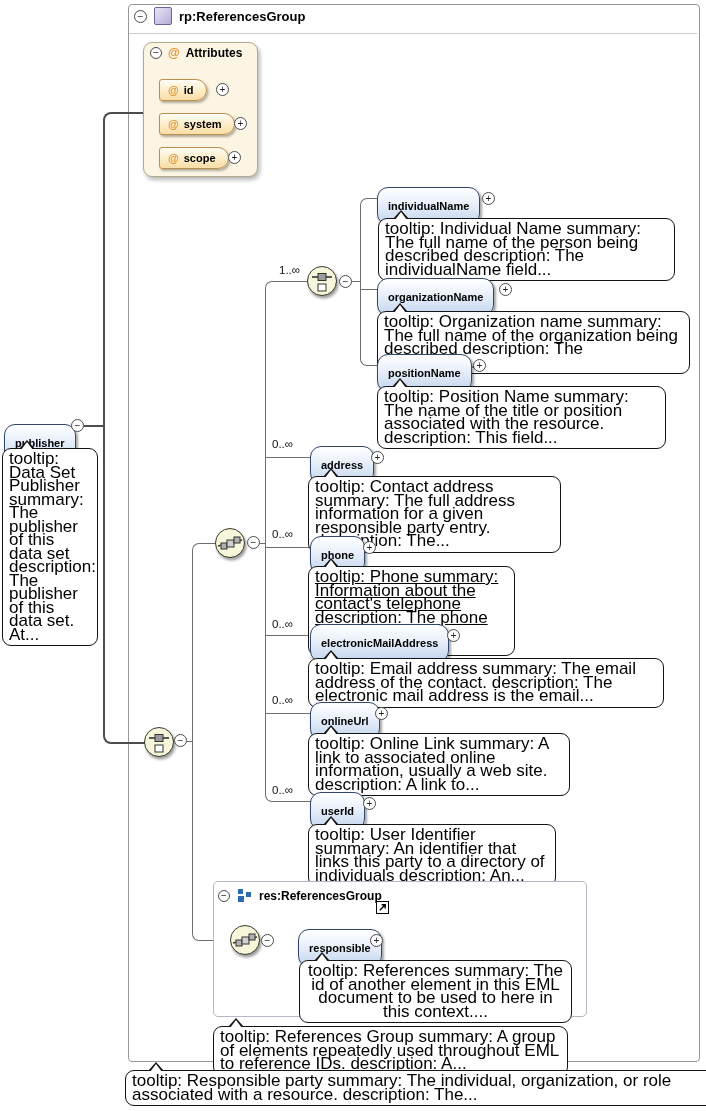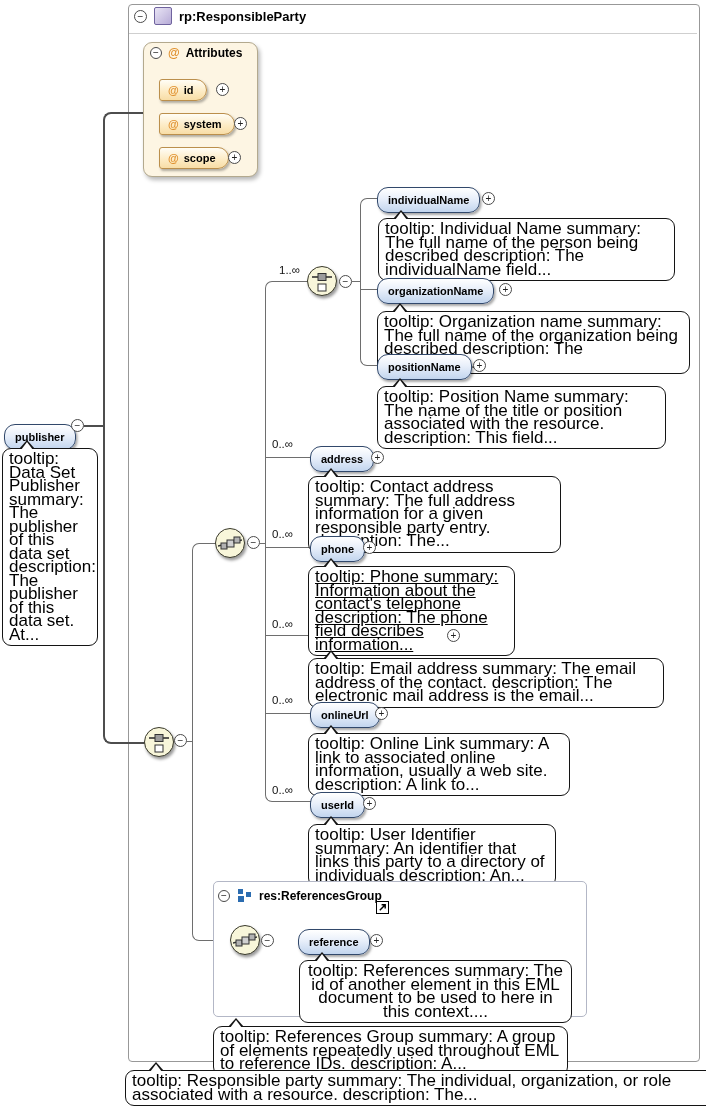--- a/index.html
+++ b/index.html
@@ -9,21 +9,21 @@
   
   .mainbox{position:absolute;border:1px solid #989898;border-radius:4px;background:#fff;}
   .mainhdr{position:absolute;display:flex;align-items:center;gap:7px;}
   .hdrsep{position:absolute;border-top:1px solid #cfcfcf;height:0;}
   .attrbox{position:absolute;background:#fdf5e3;border:1px solid #b3a98e;border-radius:9px;
            box-shadow:2px 3px 4px rgba(0,0,0,.28);}
   .refbox{position:absolute;background:#fff;border:1px solid #b3b7c6;border-radius:5px;}
 
   
   .epill{position:absolute;height:22px;display:inline-flex;align-items:center;
-         padding:1px 10px;border:1px solid #31486b;border-radius:11px;
+         padding:7px 10px;border:1px solid #31486b;border-radius:11px;
          background:linear-gradient(180deg,#ffffff 0%,#e8effa 45%,#c2d5ee 100%);
          font-size:11px;font-weight:bold;box-shadow:1.5px 2px 2.5px rgba(0,0,0,.35);
          white-space:nowrap;}
   .apill{position:absolute;height:20px;display:inline-flex;align-items:center;gap:5px;
          padding:0 12px 0 8px;border:1px solid #bb8f4c;border-radius:3px 11px 11px 3px;
          background:linear-gradient(180deg,#fffdf6 0%,#fdecc6 55%,#f8dda6 100%);
          font-size:11px;font-weight:bold;box-shadow:1.5px 2px 2.5px rgba(0,0,0,.3);
          white-space:nowrap;}
   .at{color:#e0912f;font-weight:bold;}
 
@@ -76,21 +76,21 @@
 </head>
 <body>
 
 <div id="canvas">
 
   <div class="mainbox" style="left:128px;top:4px;width:570px;height:1056px;"></div>
 
   <div class="mainhdr" style="left:134px;top:6px;height:20px;">
     <span class="pm" style="position:static;">−</span>
     <span class="purple-sq"></span>
-    <span class="title">rp:ResponsibleParty</span>
+    <span class="title">rp:ReferencesGroup</span>
   </div>
   <div class="hdrsep" style="left:129px;top:33px;width:568px;"></div>
 
   <div class="ctl2" style="left:103px;top:112px;width:40px;height:12px;"></div>
   <div class="vline2" style="left:103px;top:123px;height:610px;"></div>
   <div class="cbl2" style="left:103px;top:731px;width:42px;height:11px;"></div>
   <div class="hline2" style="left:84px;top:425px;width:20px;"></div>
 
   <div class="hline" style="left:187px;top:741px;width:5px;"></div>
   <div class="ctl" style="left:192px;top:543px;width:23px;height:8px;"></div>
@@ -200,20 +200,23 @@
   <div class="tooltip" style="left:308px;top:476px;width:253px;">tooltip: Contact address summary: The full address information for a given responsible party entry. description: The...</div>
 
   <div class="card" style="left:272px;top:528px;">0..∞</div>
   <div class="epill" style="left:310px;top:536px;">
     <span>phone</span>
   </div>
   <div class="pm" style="left:363px;top:541px;">+</div>
   <div class="tooltip" style="left:308px;top:566px;width:207px;text-decoration:underline;">tooltip: Phone summary: Information about the contact's telephone description: The phone field describes information...</div>
 
   <div class="card" style="left:272px;top:618px;">0..∞</div>
+  <div class="epill" style="left:310px;top:624px;">
+    <span>electronicMailAddress</span>
+  </div>
   <div class="pm" style="left:447px;top:629px;">+</div>
   <div class="tooltip" style="left:308px;top:658px;width:356px;">tooltip: Email address summary: The email address of the contact. description: The electronic mail address is the email...</div>
 
   <div class="card" style="left:272px;top:694px;">0..∞</div>
   <div class="epill" style="left:310px;top:702px;">
     <span>onlineUrl</span>
   </div>
   <div class="pm" style="left:375px;top:707px;">+</div>
   <div class="tooltip" style="left:308px;top:733px;width:262px;">tooltip: Online Link summary: A link to associated online information, usually a web site. description: A link to...</div>
 
@@ -246,21 +249,21 @@
     <svg width="24" height="22" viewBox="0 0 24 22">
       <line x1="0" y1="14" x2="24" y2="8" stroke="#333" stroke-width="1.3"></line>
       <rect x="3" y="11" width="6" height="6" fill="#b2b2b2" stroke="#333"></rect>
       <rect x="9" y="8" width="7" height="7" fill="#d0d0d0" stroke="#333"></rect>
       <rect x="16" y="5" width="6" height="6" fill="#b2b2b2" stroke="#333"></rect>
     </svg>
   </div>
   <div class="pm" style="left:261px;top:934px;">−</div>
 
   <div class="epill" style="left:298px;top:929px;">
-    <span>reference</span>
+    <span>responsible</span>
   </div>
   <div class="pm" style="left:370px;top:934px;">+</div>
   <div class="tooltip" style="left:299px;top:960px;width:273px;text-align:center;">tooltip: References summary: The id of another element in this EML document to be used to here in this context....</div>
 
   <div class="tooltip" style="left:213px;top:1026px;width:355px;">tooltip: References Group summary: A group of elements repeatedly used throughout EML to reference IDs. description: A...</div>
 
   <div class="tooltip" style="left:125px;top:1070px;width:628px;--ptr:22px;">tooltip: Responsible party summary: The individual, organization, or role associated with a resource. description: The...</div>
 
 </div>
 

